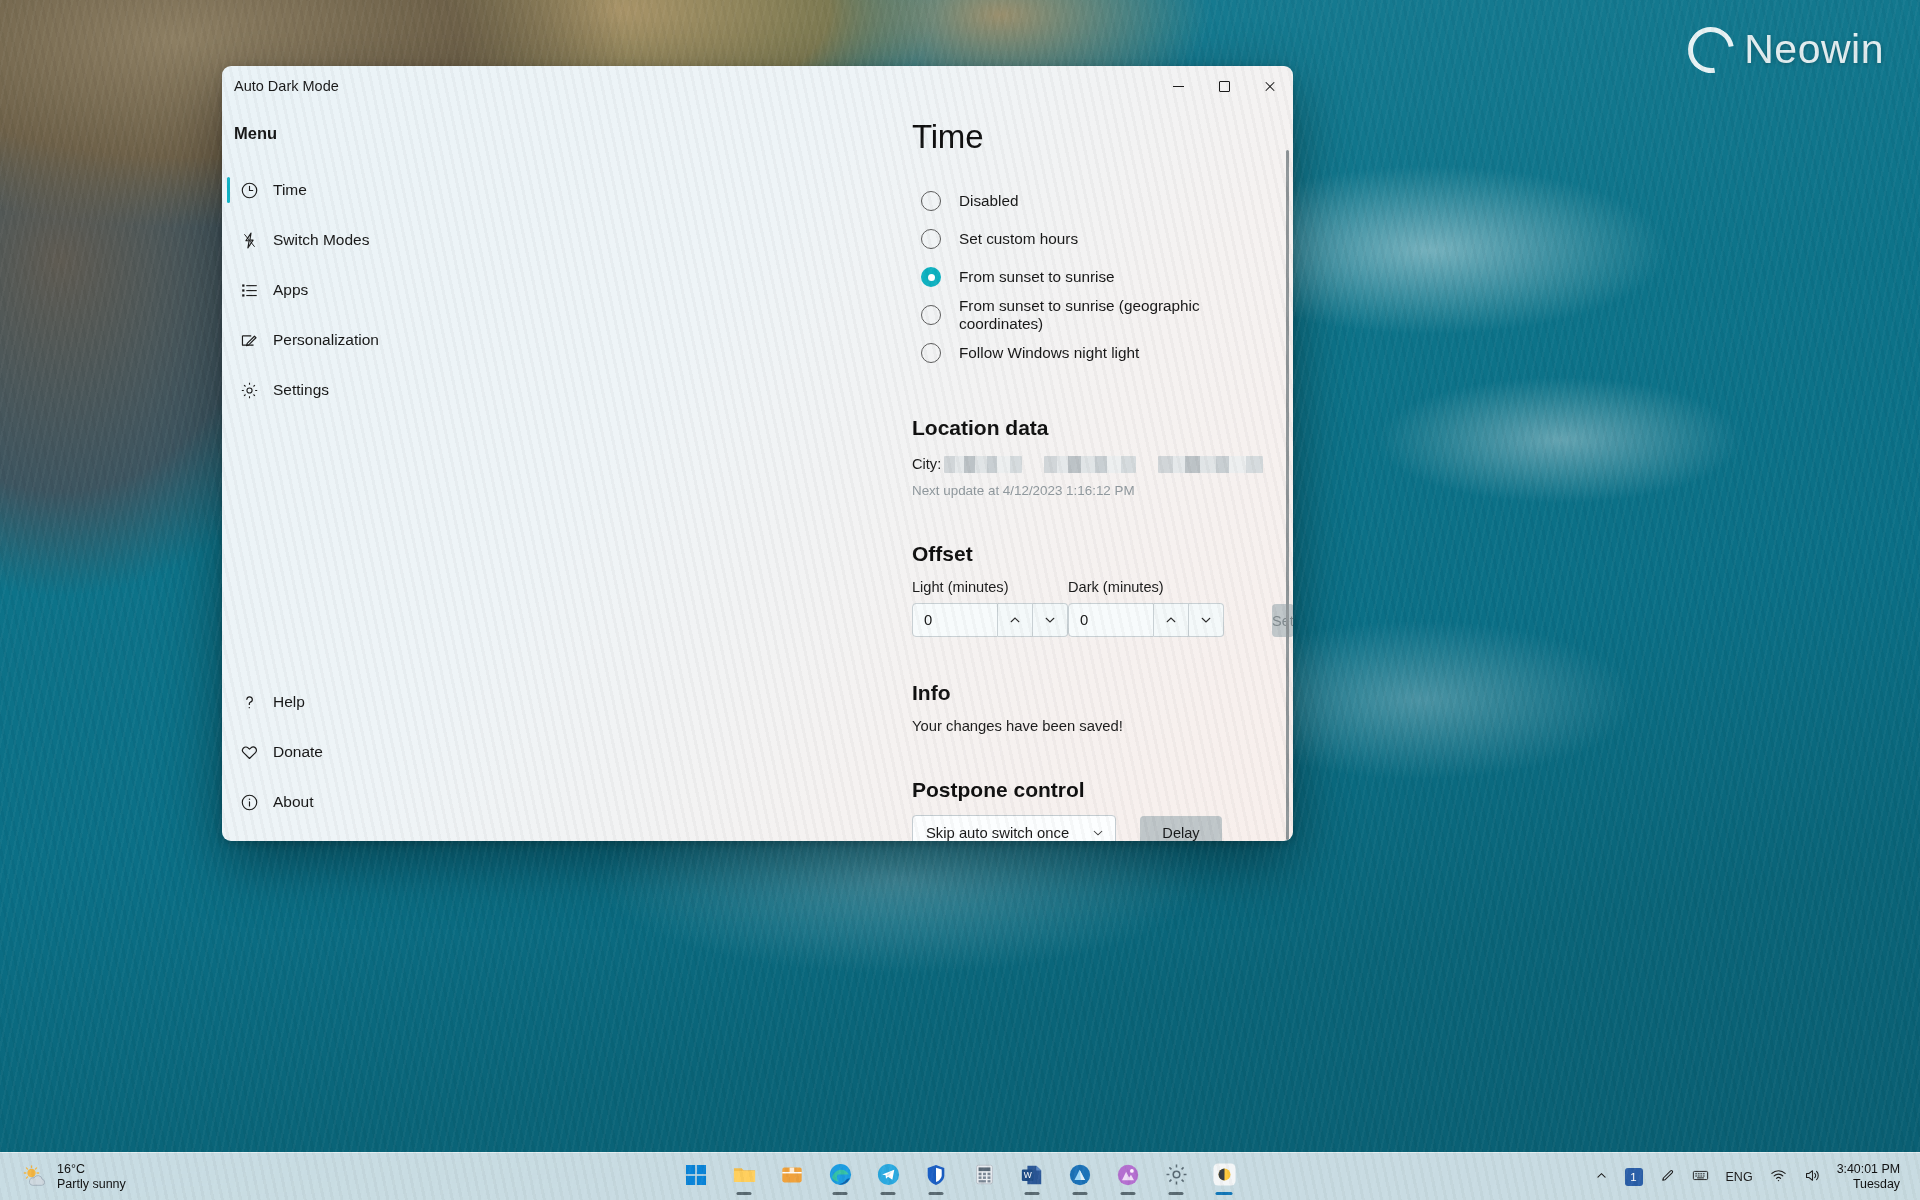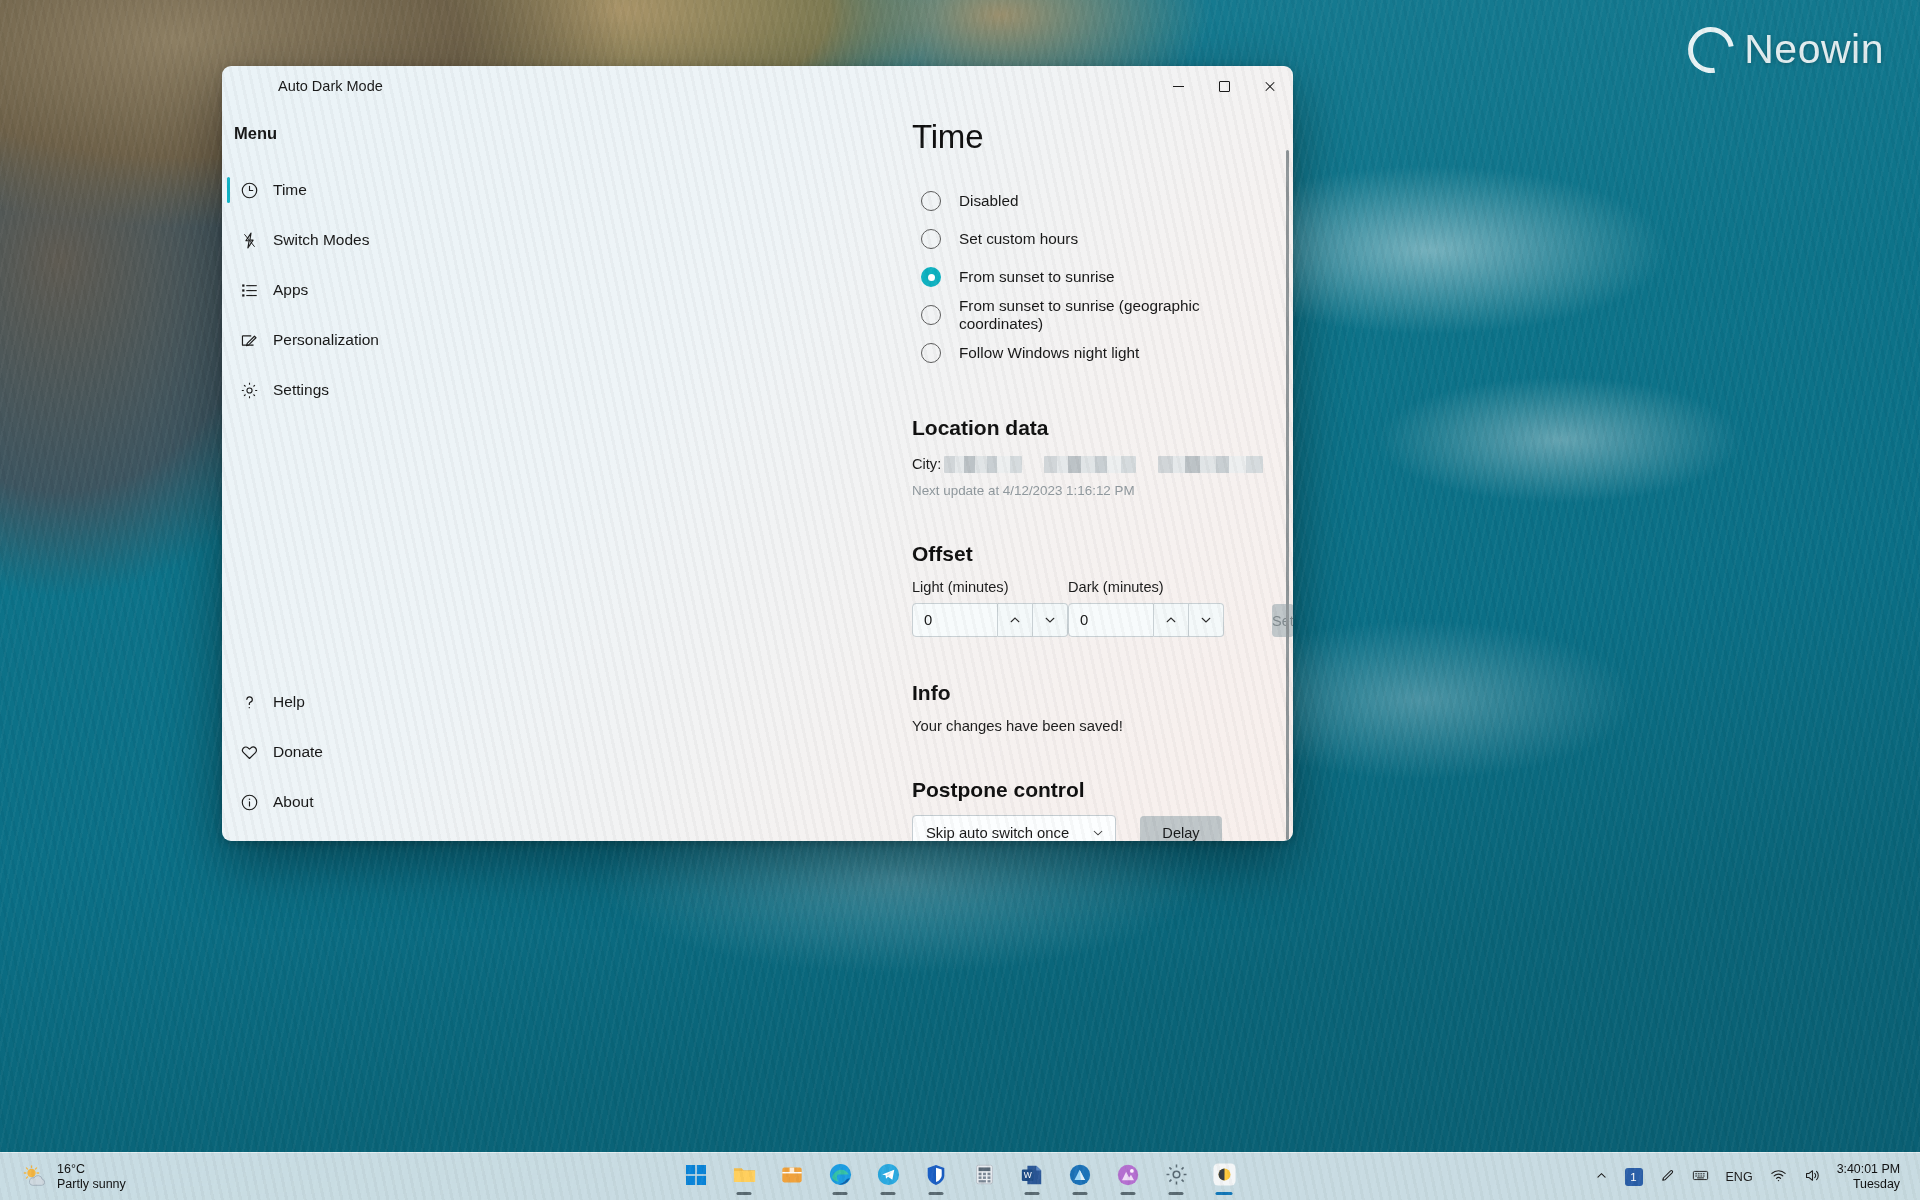--- a/index.html
+++ b/index.html
@@ -56,21 +56,21 @@
     width: 1071px; height: 775px;
     border-radius: 9px;
     overflow: hidden;
     background: linear-gradient(125deg, #eaf3f7 0%, #eef4f7 40%, #f5f2f1 70%, #f8efec 100%);
     box-shadow: 0 22px 60px rgba(0,0,0,.38), 0 2px 10px rgba(0,0,0,.2);
     display: flex; flex-direction: column;
   }
   #titlebar {
     height: 40px; flex: 0 0 40px;
     display: flex; align-items: center;
-    position: relative; z-index: 5; padding-left: 44px;
+    position: relative; z-index: 5;
   }
   #title-text {
     margin-left: 12px; font-size: 14.5px; color: #1a1a1a;
   }
   .caption-group { margin-left: auto; display: flex; height: 40px; }
   .caption-btn {
     width: 46px; height: 40px;
     display: flex; align-items: center; justify-content: center;
     color: #1b1b1b;
   }

